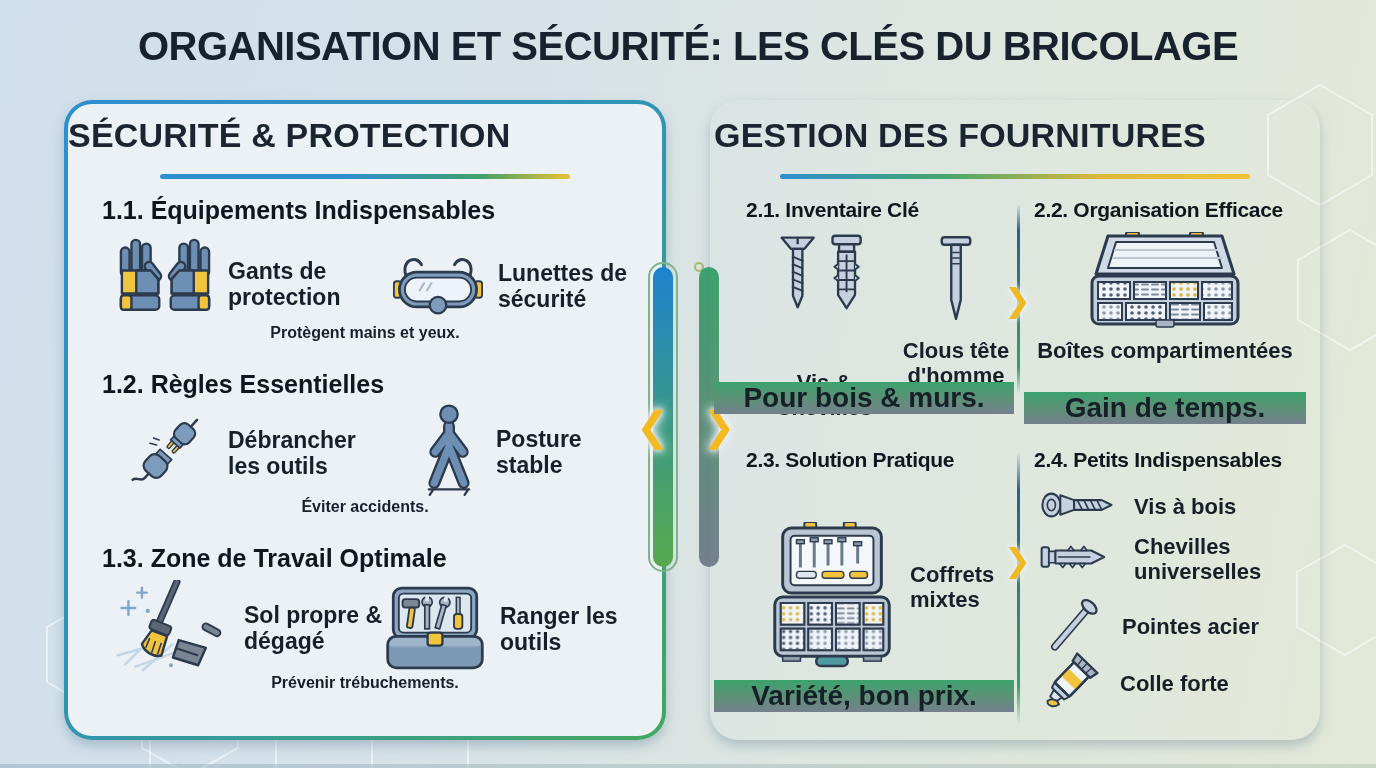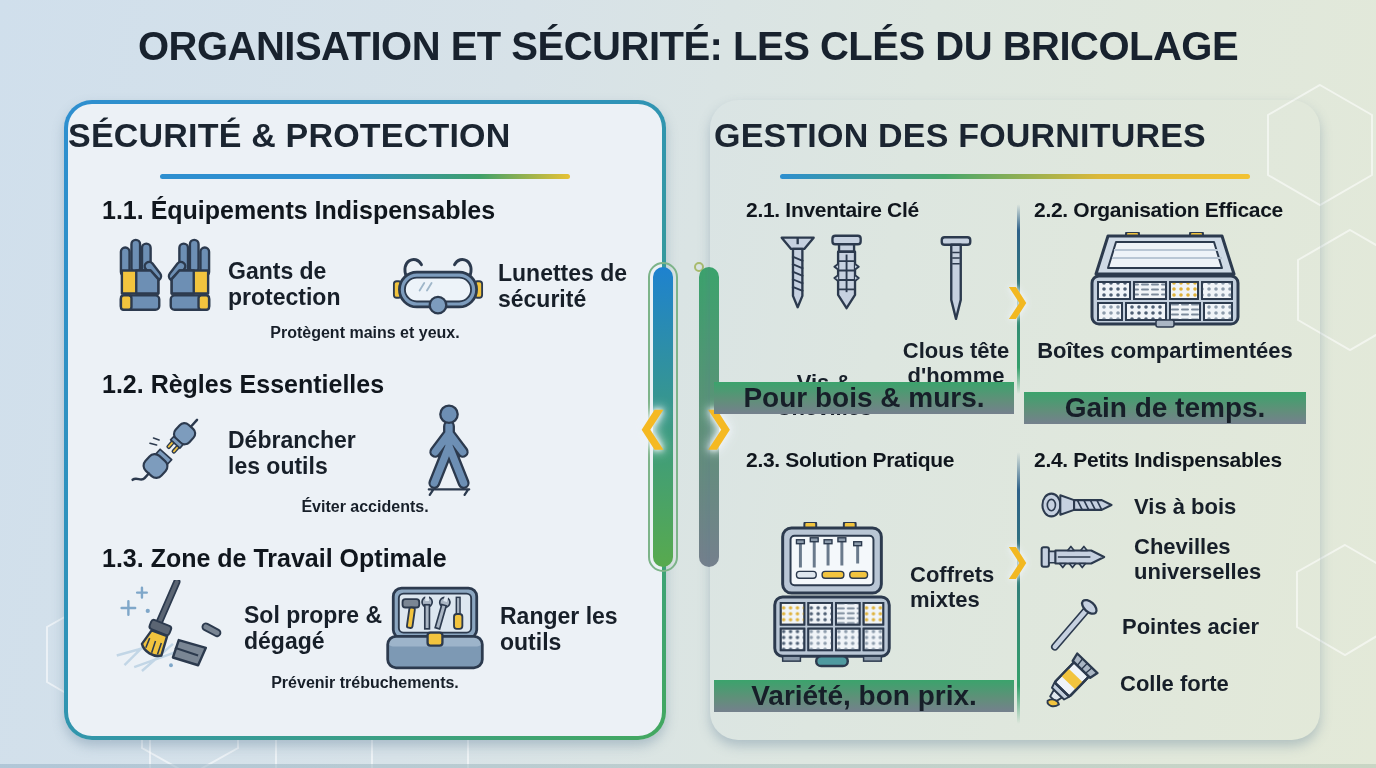--- a/index.html
+++ b/index.html
@@ -146,20 +146,21 @@
 
     <div class="item" style="left:348px;top:298px;">
       <span class="icon">
         <svg width="66" height="96" viewBox="0 0 72 100">
           <path d="M36,24 v24 M36,32 L21,52 M36,32 L51,52 M36,46 L20,86 M36,46 L52,86" stroke="#2c3a4e" stroke-width="13" fill="none" stroke-linecap="round"></path>
           <path d="M36,24 v24 M36,32 L21,52 M36,32 L51,52 M36,46 L20,86 M36,46 L52,86" stroke="#6d8fb4" stroke-width="8" fill="none" stroke-linecap="round"></path>
           <circle cx="36" cy="11" r="9.5" fill="#6d8fb4" stroke="#2c3a4e" stroke-width="2.5"></circle>
           <path d="M14,93 h44 M19,93 l-4,6 M57,93 l-4,6" stroke="#2c3a4e" stroke-width="2.5" fill="none" stroke-linecap="round"></path>
         </svg>
       </span>
+      <span class="lbl" style="width:110px;">Posture stable</span>
     </div>
 
     <div class="cap" style="left:0;top:394px;width:100%;">Éviter accidents.</div>
 
     <div class="sec-h" style="left:34px;top:440px;">1.3. Zone de Travail Optimale</div>
 
     <div class="item" style="left:44px;top:476px;">
       <span class="icon">
         <svg width="118" height="92" viewBox="0 0 120 95">
           <path d="M4,78 L54,64 M22,90 L72,72 M40,60 L12,88 M62,66 L30,94" stroke="#c2d6e6" stroke-width="2.5" fill="none"></path>

